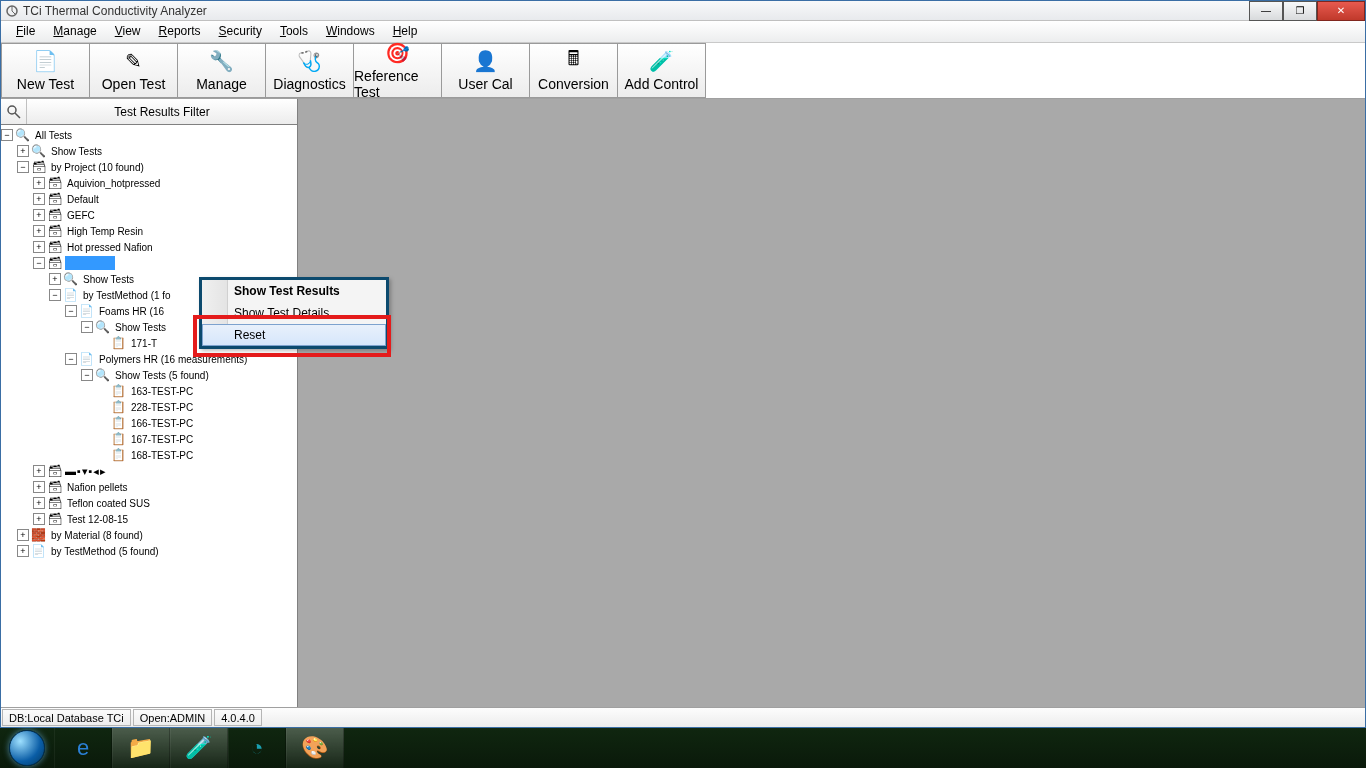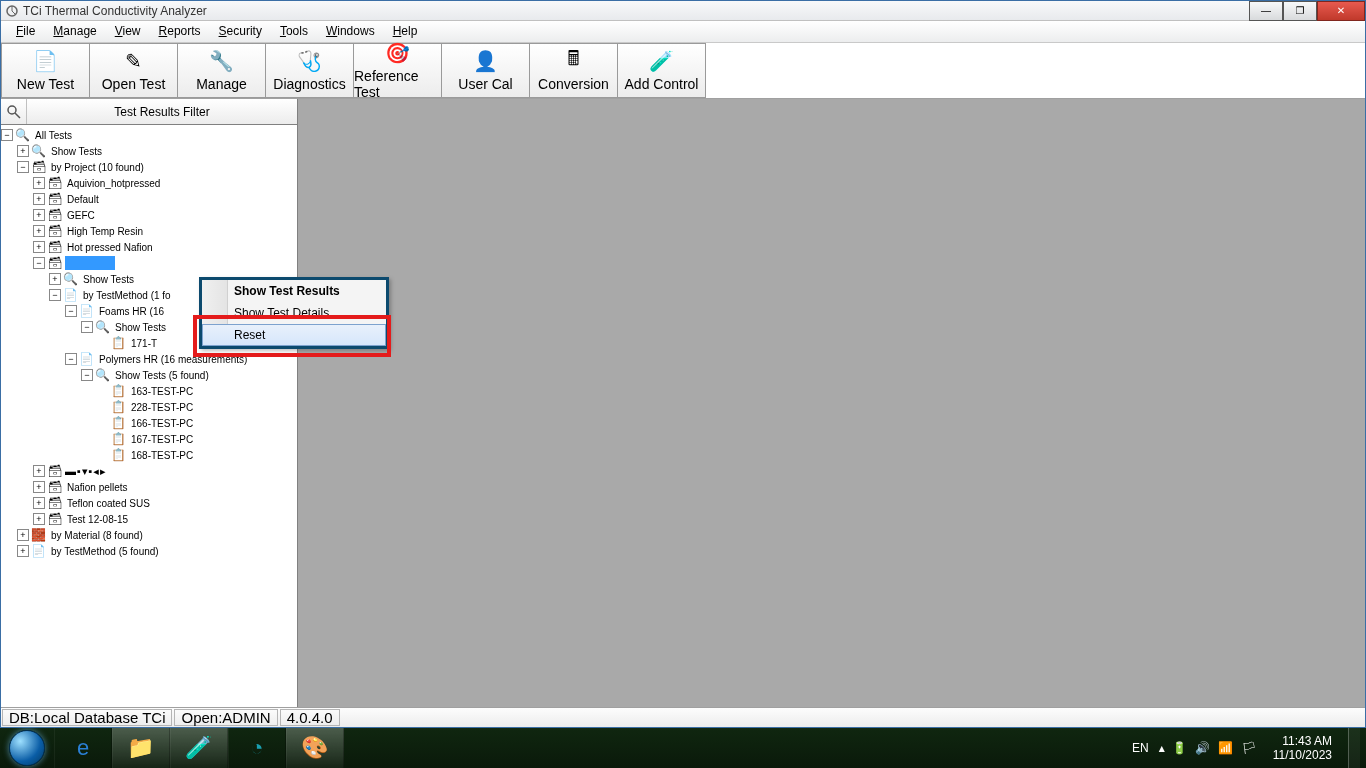--- a/index.html
+++ b/index.html
@@ -45,21 +45,21 @@
 
 .main-area { flex:1; background: #a9a9a9; position: relative; }
 
 .context-menu { position: absolute; left: 198px; top: 276px; width: 190px; background: #f4f4f4; border: 3px solid #0c4a6e; box-shadow: 2px 2px 4px rgba(0,0,0,0.25); }
 .cm-gutter { position:absolute; left:0; top:0; bottom:0; width: 26px; background: linear-gradient(to right,#f0f0f0,#e4e4e4); border-right: 1px solid #d0d0d0;}
 .cm-item { position:relative; padding: 4px 8px 4px 32px; font-size: 12px; }
 .cm-item-hover { background: linear-gradient(to bottom,#e8f0fb,#d6e6fb); border: 1px solid #7da2ce; padding: 3px 7px 3px 31px; }
 .highlight-box { position: absolute; left: 192px; top: 314px; width: 198px; height: 42px; border: 4px solid #e41b1b; pointer-events:none; }
 
 .statusbar { height: 20px; background: linear-gradient(to bottom,#fdfdfd,#ececec); border-top: 1px solid #a0a0a0; display:flex; align-items:stretch; }
-.sb-cell { border: 1px solid #b5b5b5; margin: 1px; padding: 1px 6px; display:flex; align-items:center; font-size: 15px; }
+.sb-cell { border: 1px solid #b5b5b5; margin: 1px; padding: 1px 6px; display:flex; align-items:center; font-size: 11px; }
 .sb-flex { flex:1; }
 
 .taskbar { position:absolute; left:0; bottom:0; width:1366px; height:40px; background: linear-gradient(to bottom, rgba(20,20,20,0.55), rgba(10,10,10,0.7)); display:flex; align-items:center; justify-content: space-between; }
 .tb-left { display:flex; align-items:center; height:100%; }
 .start-orb { width:54px; height:40px; display:flex; align-items:center; justify-content:center; }
 .orb { width:36px; height:36px; border-radius:50%; background: radial-gradient(circle at 30% 30%, #9ee0ff, #0a5da6 60%, #023860); border: 1px solid #013055; box-shadow: 0 0 6px rgba(120,200,255,0.6); position:relative; }
 .tb-app { width:58px; height:40px; display:flex; align-items:center; justify-content:center; border-left:1px solid rgba(255,255,255,0.05); border-right:1px solid rgba(0,0,0,0.25); }
 .tb-app.active { background: linear-gradient(to bottom, rgba(255,255,255,0.25), rgba(255,255,255,0.05)); }
 .tb-icon { font-size:22px; }
 .tb-right { display:flex; align-items:center; gap:10px; padding-right:6px; color:#fff; font-size:11px; }
@@ -429,28 +429,13 @@
     <div class="tb-app active">
         <span class="tb-icon">🧪</span>
       </div>
     <div class="tb-app">
         <span class="tb-icon" style="color:#1a9fb0;">◔</span>
       </div>
     <div class="tb-app active">
         <span class="tb-icon">🎨</span>
       </div>
   </div>
-  <div class="tb-right">
-    <span>EN</span>
-    <div class="tb-tray">
-      <span>▴</span>
-      <span>🔋</span>
-      <span>🔊</span>
-      <span>📶</span>
-      <span>🏳</span>
-    </div>
-    <div class="tb-clock">
-      <div>11:43 AM</div>
-      <div>11/10/2023</div>
-    </div>
-    <div class="tb-showdesk"></div>
-  </div>
 </div>
 
 </body></html>

